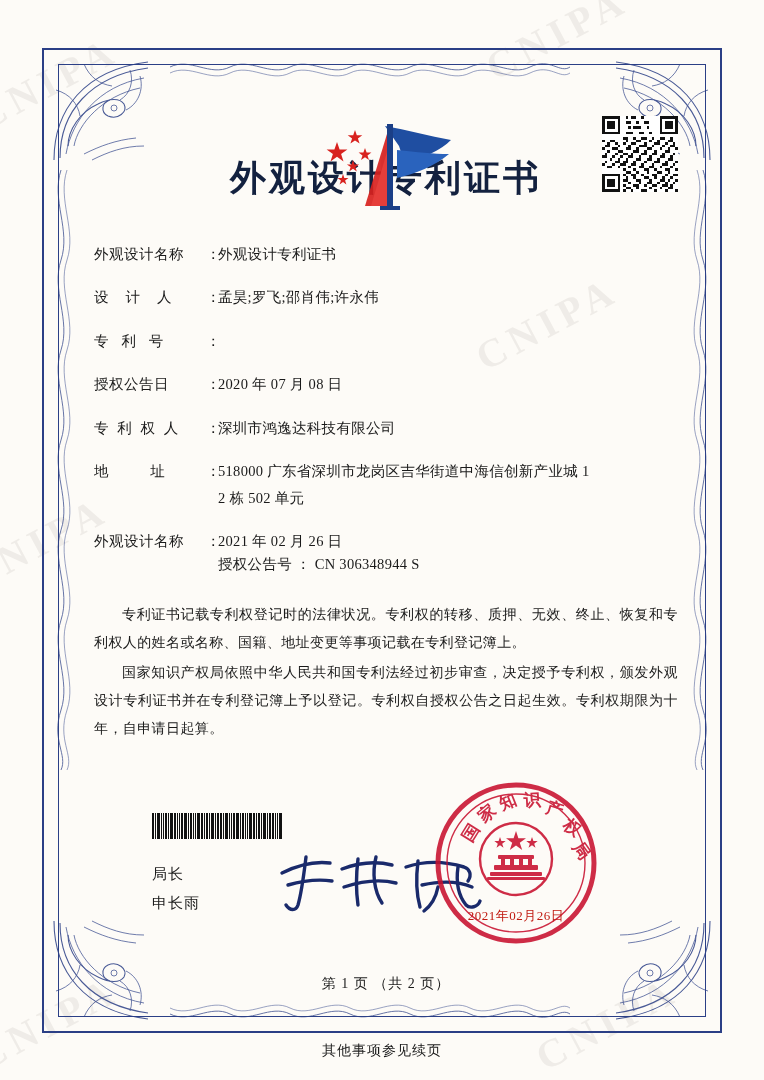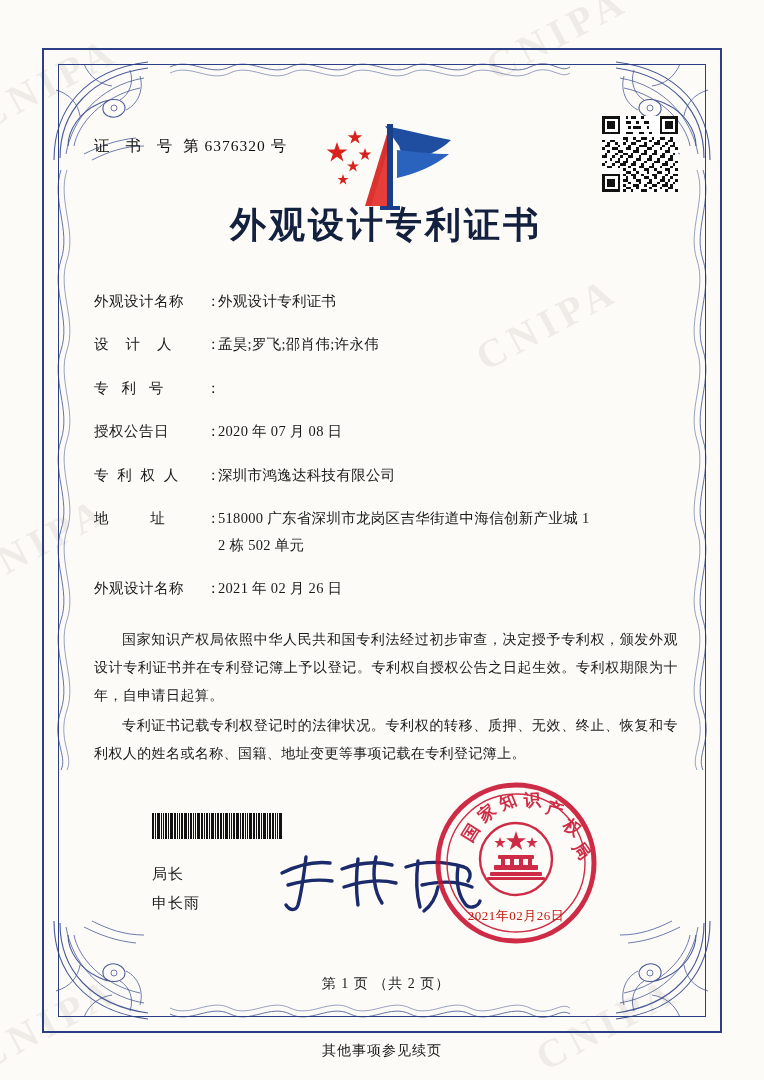--- a/index.html
+++ b/index.html
@@ -554,24 +554,20 @@
         <g fill="#d8221e">
           <polygon points="36,22 38.6,29.4 46.4,29.4 40.1,34 42.5,41.4 36,36.8 29.5,41.4 31.9,34 25.6,29.4 33.4,29.4"></polygon>
           <polygon points="54,10 55.8,15.2 61.3,15.2 56.9,18.4 58.6,23.6 54,20.4 49.4,23.6 51.1,18.4 46.7,15.2 52.2,15.2"></polygon>
           <polygon points="64,28 65.6,32.6 70.4,32.6 66.5,35.4 68,40 64,37.2 60,40 61.5,35.4 57.6,32.6 62.4,32.6"></polygon>
           <polygon points="52,40 53.5,44.4 58.1,44.4 54.4,47.1 55.8,51.5 52,48.8 48.2,51.5 49.6,47.1 45.9,44.4 50.5,44.4"></polygon>
           <polygon points="42,54 43.3,58 47.5,58 44.1,60.5 45.4,64.5 42,62 38.6,64.5 39.9,60.5 36.5,58 40.7,58"></polygon>
         </g>
       </svg>
     </div>
 
-    <div class="cert-no">
-      <span class="sp">证 书 号</span>
-      <span>第 6376320 号</span>
-    </div>
 
     <div class="main-title">外观设计专利证书</div>
 
     <div class="fields">
 
       <div class="field">
         <span class="lbl">外观设计名称</span>
         <span class="colon">：</span>
         <span class="val">外观设计专利证书</span>
       </div>
@@ -606,27 +602,32 @@
           <span>518000 广东省深圳市龙岗区吉华街道中海信创新产业城 1</span>
           <span class="line2">2 栋 502 单元</span>
         </span>
       </div>
 
       <div class="field two-col">
         <span class="lbl">外观设计名称</span>
         <span class="colon">：</span>
         <span class="val">
           <span class="a">2021 年 02 月 26 日</span>
+          <span class="b">
+            <span>授权公告号</span>
+            <span>：</span>
+            <span>CN 306348944 S</span>
+          </span>
         </span>
       </div>
     </div>
 
     <div class="paragraphs">
+      <p>专利证书记载专利权登记时的法律状况。专利权的转移、质押、无效、终止、恢复和专利权人的姓名或名称、国籍、地址变更等事项记载在专利登记簿上。</p>
       <p>国家知识产权局依照中华人民共和国专利法经过初步审查，决定授予专利权，颁发外观设计专利证书并在专利登记簿上予以登记。专利权自授权公告之日起生效。专利权期限为十年，自申请日起算。</p>
-      <p>专利证书记载专利权登记时的法律状况。专利权的转移、质押、无效、终止、恢复和专利权人的姓名或名称、国籍、地址变更等事项记载在专利登记簿上。</p>
     </div>
 
     <div class="barcode">
       <i style="width:2px"></i>
         <i style="width:1px"></i>
         <i style="width:3px"></i>
         <i style="width:1px"></i>
       <i style="width:1px"></i>
         <i style="width:2px"></i>
         <i style="width:1px"></i>

